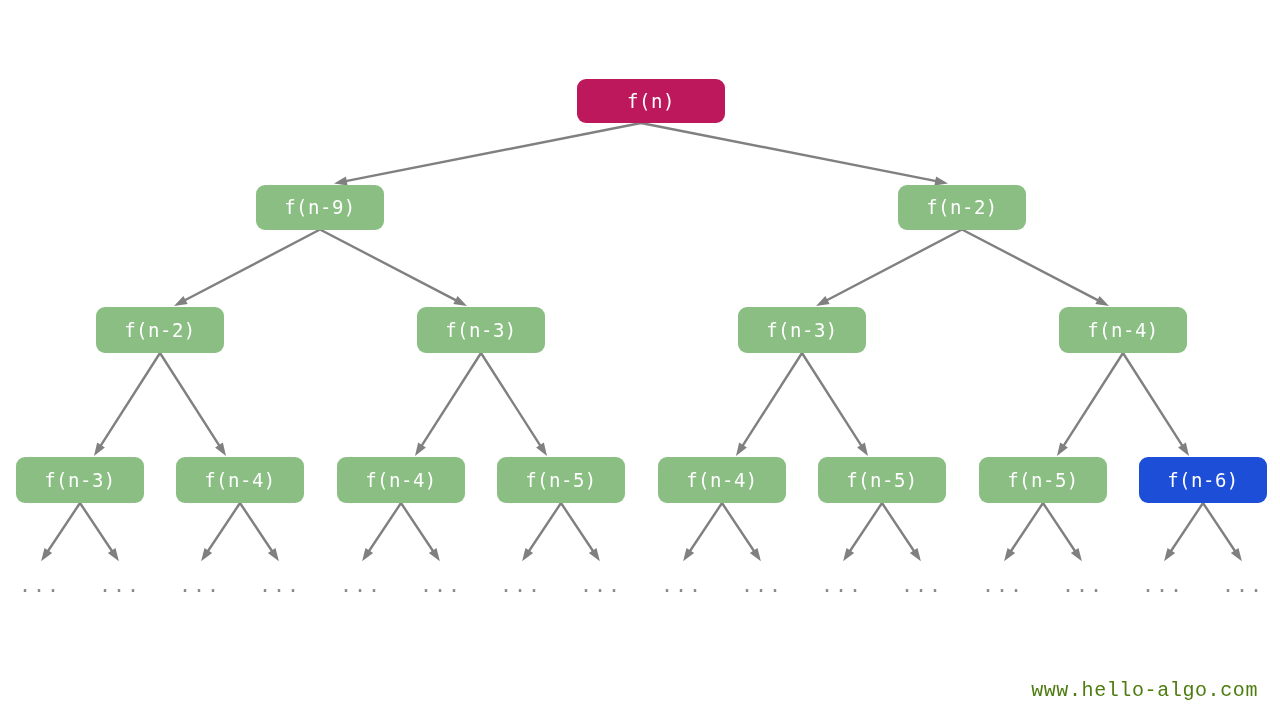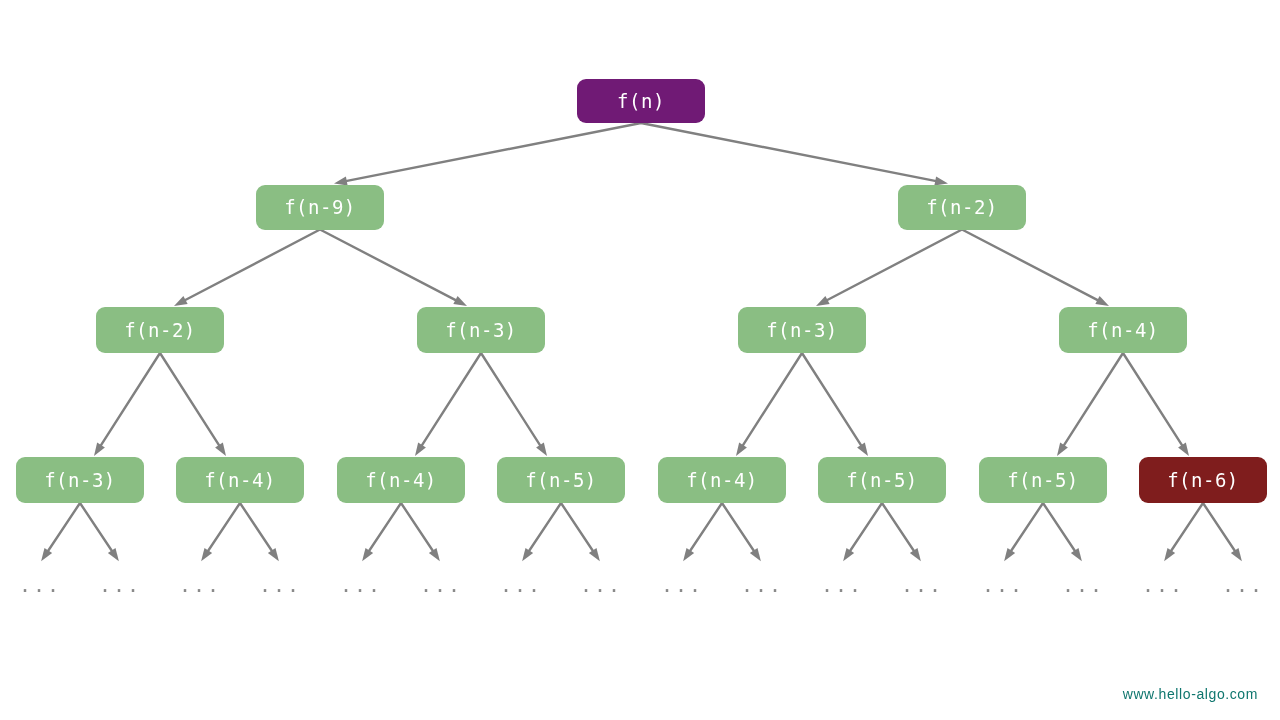--- a/index.html
+++ b/index.html
@@ -50,23 +50,23 @@
     letter-spacing: 2px;
     line-height: 1;
     transform: translate(-50%, -50%);
     white-space: nowrap;
     z-index: 2;
   }
   #watermark {
     position: absolute;
     right: 22px;
     bottom: 18px;
-    color: #0f766e;
-    font-family: Liberation Sans, sans-serif;
-    font-size: 14px;
+    color: #4d7c0f;
+    font-family: Liberation Mono, monospace;
+    font-size: 20px;
     letter-spacing: 0.6px;
     z-index: 3;
   }
 </style>
 </head>
 <body>
 
 <div id="canvas">
 
   <svg id="edge-layer" viewBox="0 0 1280 720" width="1280" height="720" aria-hidden="true">
@@ -186,35 +186,35 @@
         <line x1="1203" y1="503" x2="1170.0225044842114" y2="552.466243273683" stroke="#808080" stroke-width="2.4" stroke-linecap="round"></line>
         <polygon points="1164.1094003924504,561.3358994113244 1167.4930715894243,547.9676246822963 1175.1479342973325,553.0708664875684" fill="#808080"></polygon>
       </g>
       <g>
         <line x1="1203" y1="503" x2="1235.9774955157886" y2="552.466243273683" stroke="#808080" stroke-width="2.4" stroke-linecap="round"></line>
         <polygon points="1241.8905996075496,561.3358994113244 1230.8520657026675,553.0708664875684 1238.5069284105757,547.9676246822963" fill="#808080"></polygon>
       </g>
     </svg>
 
   <div id="node-layer">
-      <div class="node" style="left: 577px; top: 79px; width: 128px; height: 44px; background: #701a75; color: rgb(255, 255, 255);">f(n)</div>
+      <div class="node" style="left: 577px; top: 79px; width: 148px; height: 44px; background: #be185d; color: rgb(255, 255, 255);">f(n)</div>
       <div class="node" style="left: 256px; top: 184.5px; width: 128px; height: 45px; background: rgb(138, 190, 131); color: rgb(255, 255, 255);">f(n-9)</div>
       <div class="node" style="left: 898px; top: 184.5px; width: 128px; height: 45px; background: rgb(138, 190, 131); color: rgb(255, 255, 255);">f(n-2)</div>
       <div class="node" style="left: 96px; top: 307px; width: 128px; height: 46px; background: rgb(138, 190, 131); color: rgb(255, 255, 255);">f(n-2)</div>
       <div class="node" style="left: 417px; top: 307px; width: 128px; height: 46px; background: rgb(138, 190, 131); color: rgb(255, 255, 255);">f(n-3)</div>
       <div class="node" style="left: 738px; top: 307px; width: 128px; height: 46px; background: rgb(138, 190, 131); color: rgb(255, 255, 255);">f(n-3)</div>
       <div class="node" style="left: 1059px; top: 307px; width: 128px; height: 46px; background: rgb(138, 190, 131); color: rgb(255, 255, 255);">f(n-4)</div>
       <div class="node" style="left: 16px; top: 457px; width: 128px; height: 46px; background: rgb(138, 190, 131); color: rgb(255, 255, 255);">f(n-3)</div>
       <div class="node" style="left: 176px; top: 457px; width: 128px; height: 46px; background: rgb(138, 190, 131); color: rgb(255, 255, 255);">f(n-4)</div>
       <div class="node" style="left: 337px; top: 457px; width: 128px; height: 46px; background: rgb(138, 190, 131); color: rgb(255, 255, 255);">f(n-4)</div>
       <div class="node" style="left: 497px; top: 457px; width: 128px; height: 46px; background: rgb(138, 190, 131); color: rgb(255, 255, 255);">f(n-5)</div>
       <div class="node" style="left: 658px; top: 457px; width: 128px; height: 46px; background: rgb(138, 190, 131); color: rgb(255, 255, 255);">f(n-4)</div>
       <div class="node" style="left: 818px; top: 457px; width: 128px; height: 46px; background: rgb(138, 190, 131); color: rgb(255, 255, 255);">f(n-5)</div>
       <div class="node" style="left: 979px; top: 457px; width: 128px; height: 46px; background: rgb(138, 190, 131); color: rgb(255, 255, 255);">f(n-5)</div>
-      <div class="node" style="left: 1139px; top: 457px; width: 128px; height: 46px; background: #7f1d1d; color: rgb(255, 255, 255);">f(n-6)</div>
+      <div class="node" style="left: 1139px; top: 457px; width: 128px; height: 46px; background: #1d4ed8; color: rgb(255, 255, 255);">f(n-6)</div>
     </div>
 
   <div id="ellipsis-layer">
       <div class="ellipsis" style="left: 40px; top: 585px; color: rgb(138, 138, 138);">...</div>
       <div class="ellipsis" style="left: 120px; top: 585px; color: rgb(138, 138, 138);">...</div>
       <div class="ellipsis" style="left: 200px; top: 585px; color: rgb(138, 138, 138);">...</div>
       <div class="ellipsis" style="left: 280px; top: 585px; color: rgb(138, 138, 138);">...</div>
       <div class="ellipsis" style="left: 361px; top: 585px; color: rgb(138, 138, 138);">...</div>
       <div class="ellipsis" style="left: 441px; top: 585px; color: rgb(138, 138, 138);">...</div>
       <div class="ellipsis" style="left: 521px; top: 585px; color: rgb(138, 138, 138);">...</div>

